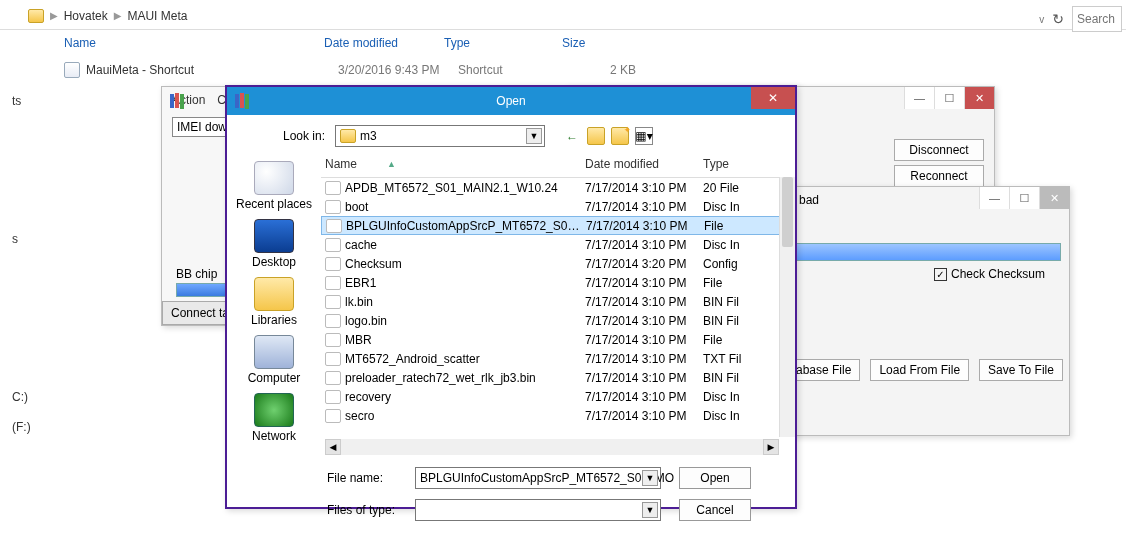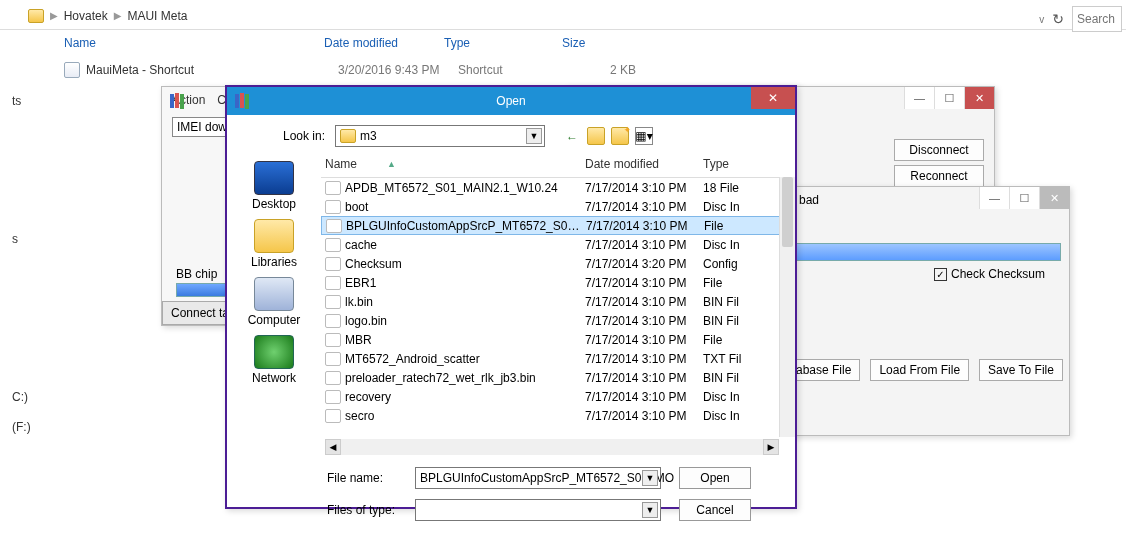--- a/index.html
+++ b/index.html
@@ -208,20 +208,24 @@
       <span class="tb-icon" style="background:linear-gradient(#ffe9a8,#f5c64a);border:1px solid #c9a227;border-radius:2px;position:relative;">
           <span style="position:absolute;top:-3px;right:-3px;color:#f5a623;font-size:9px;">✦</span>
         </span>
       <span class="tb-icon view">▦▾</span>
     </div>
   </div>
 
   <div class="dlg-body">
     <div class="places">
       <div class="place">
+          <div class="pic recent"></div>
+          <span>Recent places</span>
+        </div>
+      <div class="place">
           <div class="pic desktop"></div>
           <span>Desktop</span>
         </div>
       <div class="place">
           <div class="pic libraries"></div>
           <span>Libraries</span>
         </div>
       <div class="place">
           <div class="pic computer"></div>
           <span>Computer</span>
@@ -239,21 +243,21 @@
             <span class="sort-arrow">▲</span>
           </div>
         <div class="h-date">Date modified</div>
         <div class="h-type">Type</div>
       </div>
       <div class="fl-rows" id="fl-rows">
           <div class="fl-row">
             <span class="ficon"></span>
     <span class="n">APDB_MT6572_S01_MAIN2.1_W10.24</span>
     <span class="d">7/17/2014 3:10 PM</span>
-    <span class="t">18 File</span>
+    <span class="t">20 File</span>
           </div>
           <div class="fl-row">
             <span class="ficon"></span>
     <span class="n">boot</span>
     <span class="d">7/17/2014 3:10 PM</span>
     <span class="t">Disc In</span>
           </div>
           <div class="fl-row sel">
             <span class="ficon"></span>
     <span class="n">BPLGUInfoCustomAppSrcP_MT6572_S00_M...</span>

